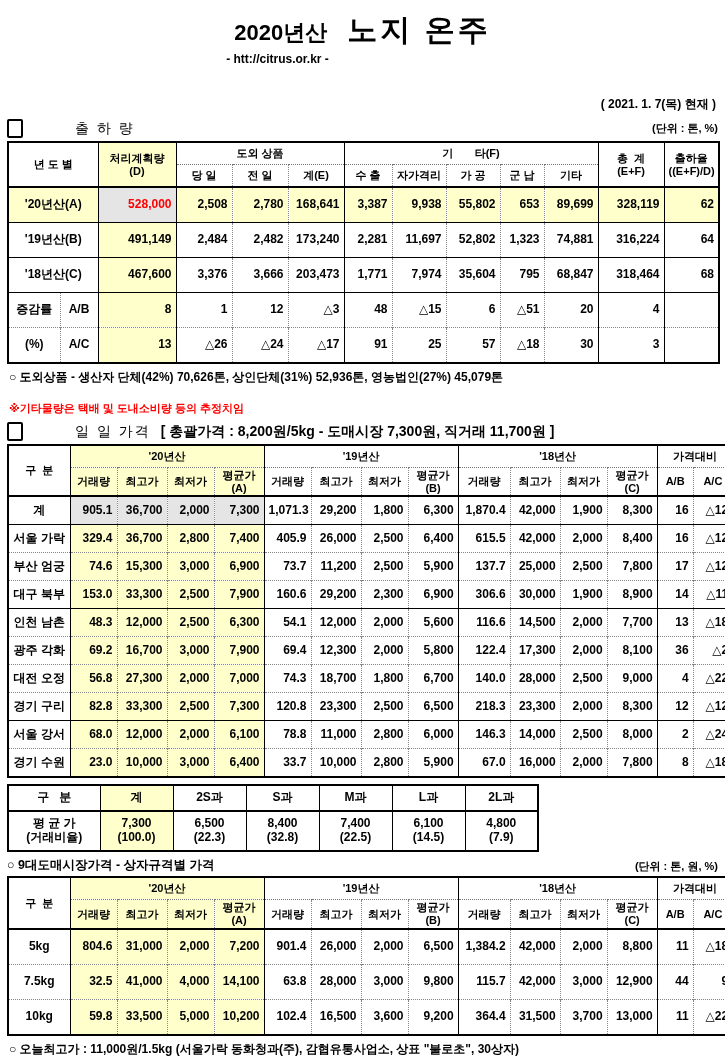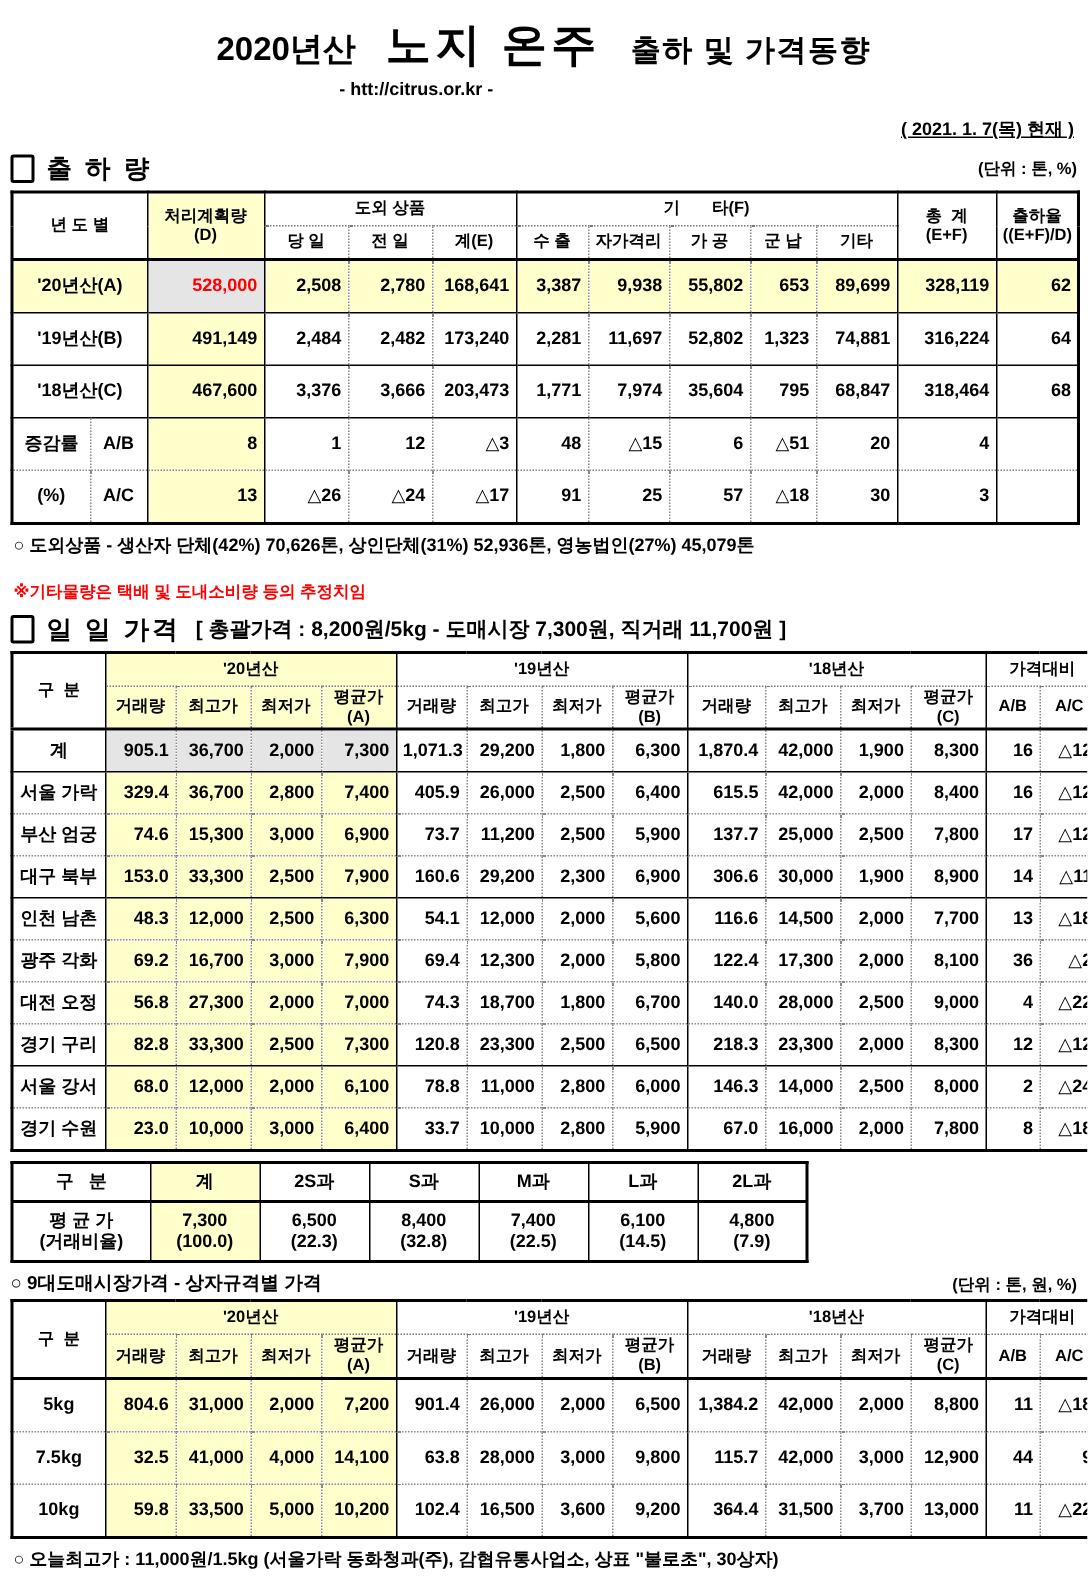--- a/index.html
+++ b/index.html
@@ -4,25 +4,25 @@
 <style>
   html,body{margin:0;padding:0;background:#fff;}
   body{font-family:"Liberation Sans","DejaVu Sans",sans-serif;color:#000;}
   .page{width:725px;height:1064px;box-sizing:border-box;padding:6px 7px 20px;overflow:hidden;background:#fff;}
 
   .title-row{display:flex;justify-content:center;align-items:baseline;gap:20px;margin-top:4px;}
   .t-year{font-size:22px;font-weight:700;}
   .t-main{font-size:30px;font-weight:900;letter-spacing:3px;}
   .t-suffix{font-size:20px;font-weight:700;letter-spacing:1px;}
   .t-url{text-align:center;font-size:12px;font-weight:700;padding-right:170px;margin-top:1px;}
-  .t-date{text-align:right;font-size:12px;font-weight:700;margin:12px 2px 2px;text-decoration:underline;}
+  .t-date{text-align:right;font-size:12px;font-weight:700;margin:30px 2px 2px;}
 
   .sec{display:flex;align-items:center;margin:6px 0 3px;}
   .sq{width:12px;height:15px;border:2px solid #000;border-radius:2px;margin-right:8px;flex:0 0 auto;}
-  .stitle{font-size:17px;font-weight:700;letter-spacing:2px;}
+  .stitle{font-size:14px;font-weight:400;letter-spacing:2px;margin-left:44px;}
   .sdetail{font-size:14px;font-weight:900;margin-left:10px;}
   .unit{margin-left:auto;font-size:11px;font-weight:700;text-align:center;}
   .unit-line{display:flex;justify-content:space-between;align-items:flex-end;font-size:12.5px;font-weight:700;margin:5px 0 2px;}
   .unit-line .u{font-size:11px;}
 
   table{border-collapse:collapse;table-layout:fixed;width:711px;border:2px solid #000;}
   th,td{font-weight:700;padding:1px 4px;vertical-align:middle;white-space:pre-wrap;overflow:hidden;line-height:1.15;}
   th{font-size:11px;text-align:center;height:19px;}
   td{font-size:12px;text-align:right;height:25px;}
   thead{border-bottom:2px solid #000;}
@@ -47,21 +47,20 @@
   .note.red{color:#FF0000;font-size:11px;margin-top:15px;}
 </style>
 </head>
 <body>
 
 <div class="page">
 
   <div class="title-row">
     <span class="t-year">2020년산</span>
     <span class="t-main">노지 온주</span>
-    <span class="t-suffix">출하 및 가격동향</span>
   </div>
   <div class="t-url">- htt://citrus.or.kr -</div>
   <div class="t-date">( 2021. 1. 7(목) 현재 )</div>
 
   <div class="sec">
     <span class="sq"></span>
     <span class="stitle">출 하 량</span>
     <span class="unit">(단위 : 톤, %)</span>
   </div>
   <table id="tbl-shipment">

